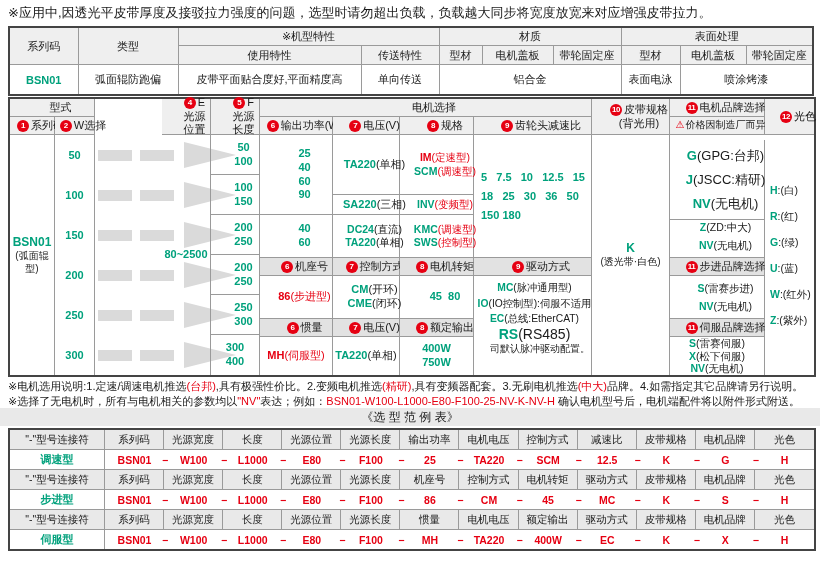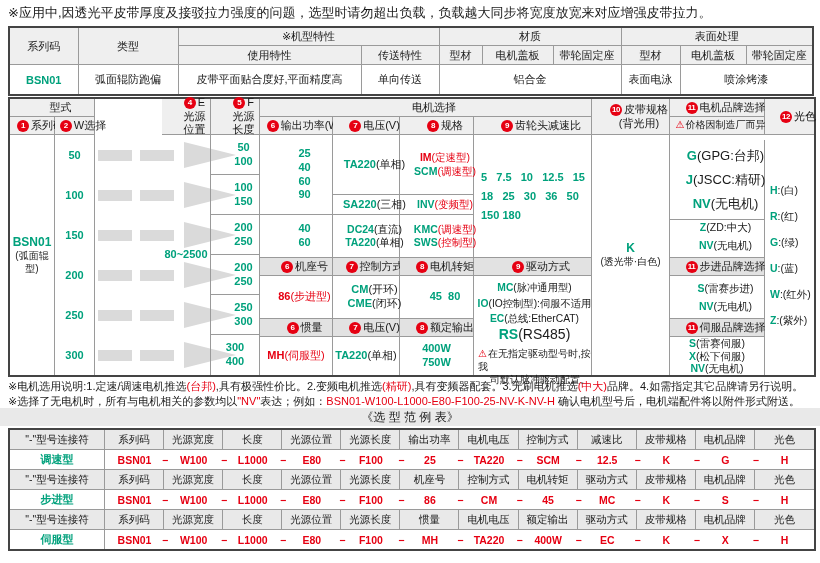--- a/index.html
+++ b/index.html
@@ -278,21 +278,20 @@
     <span class="ln"><span class="g">CME</span><span class="k">(闭环)</span></span>
   </div>
   <div class="cell bR bB" style="left:390px;top:177px;width:74px;height:43px">
       <span class="g pre">45  80</span>
     </div>
   <div class="cell bR" style="left:464px;top:177px;width:118px;height:99px;align-items:center;padding-left:4px;justify-content:flex-start;padding-top:4px">
     <div class="ln" style="line-height:15.5px;font-size:10.3px"><span class="g">MC</span><span class="k">(脉冲通用型)</span></div>
     <div class="ln" style="line-height:15.5px;font-size:10.3px"><span class="g">IO</span><span class="k">(IO控制型):伺服不适用</span></div>
     <div class="ln" style="line-height:15.5px;font-size:10.3px"><span class="g">EC</span><span class="k">(总线:EtherCAT)</span></div>
     <div class="ln" style="line-height:15.5px;font-size:14px"><span class="g">RS</span><span class="k">(RS485)</span></div>
-    <div style="line-height:13px;font-size:10px;margin-top:5px;text-align:left"><span class="warn">⚠</span><span>在无指定驱动型号时,按我</span></div>
     <div style="line-height:13px;font-size:10px;padding-left:11px;text-align:left"><span>司默认脉冲驱动配置。</span></div>
   </div>
 
   <div class="cell sub bR bB" style="left:250px;top:220px;width:73px;height:18px">
       <span class="ln"><span class="cnum">6</span><span>惯量</span></span>
     </div>
   <div class="cell sub bR bB" style="left:323px;top:220px;width:67px;height:18px">
       <span class="ln"><span class="cnum">7</span><span>电压(V)</span></span>
     </div>
   <div class="cell sub bR bB" style="left:390px;top:220px;width:74px;height:18px">

